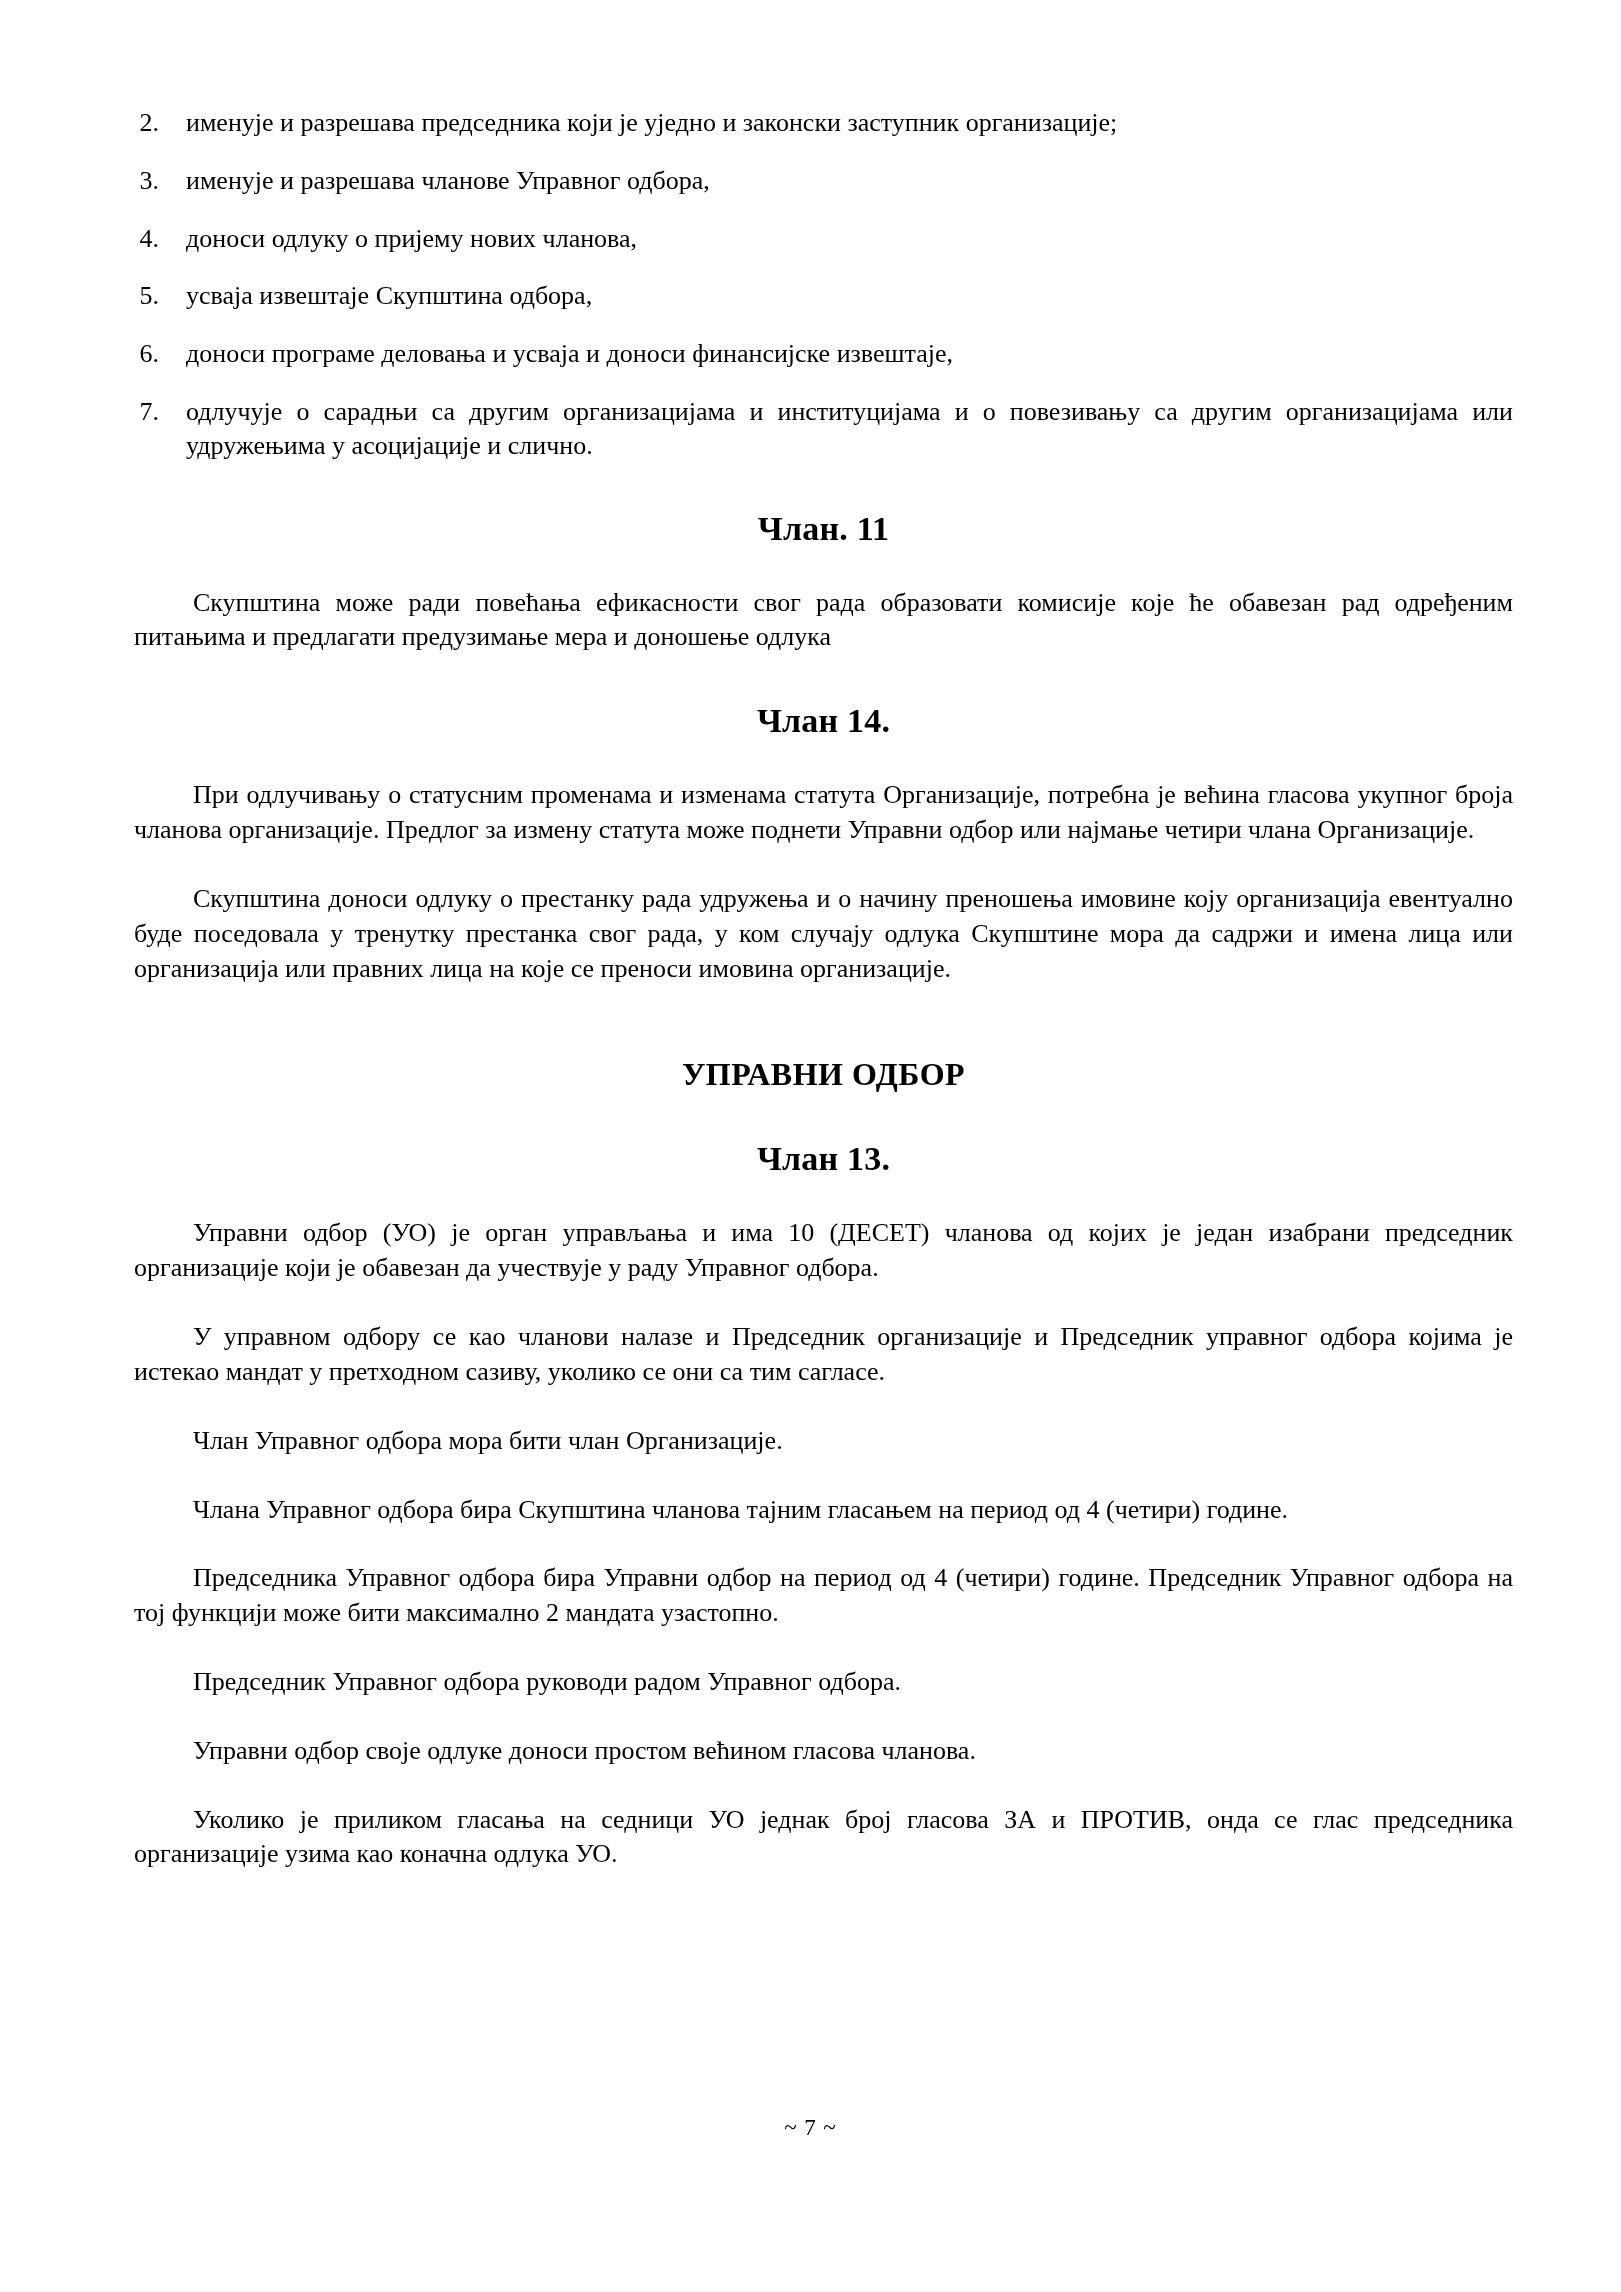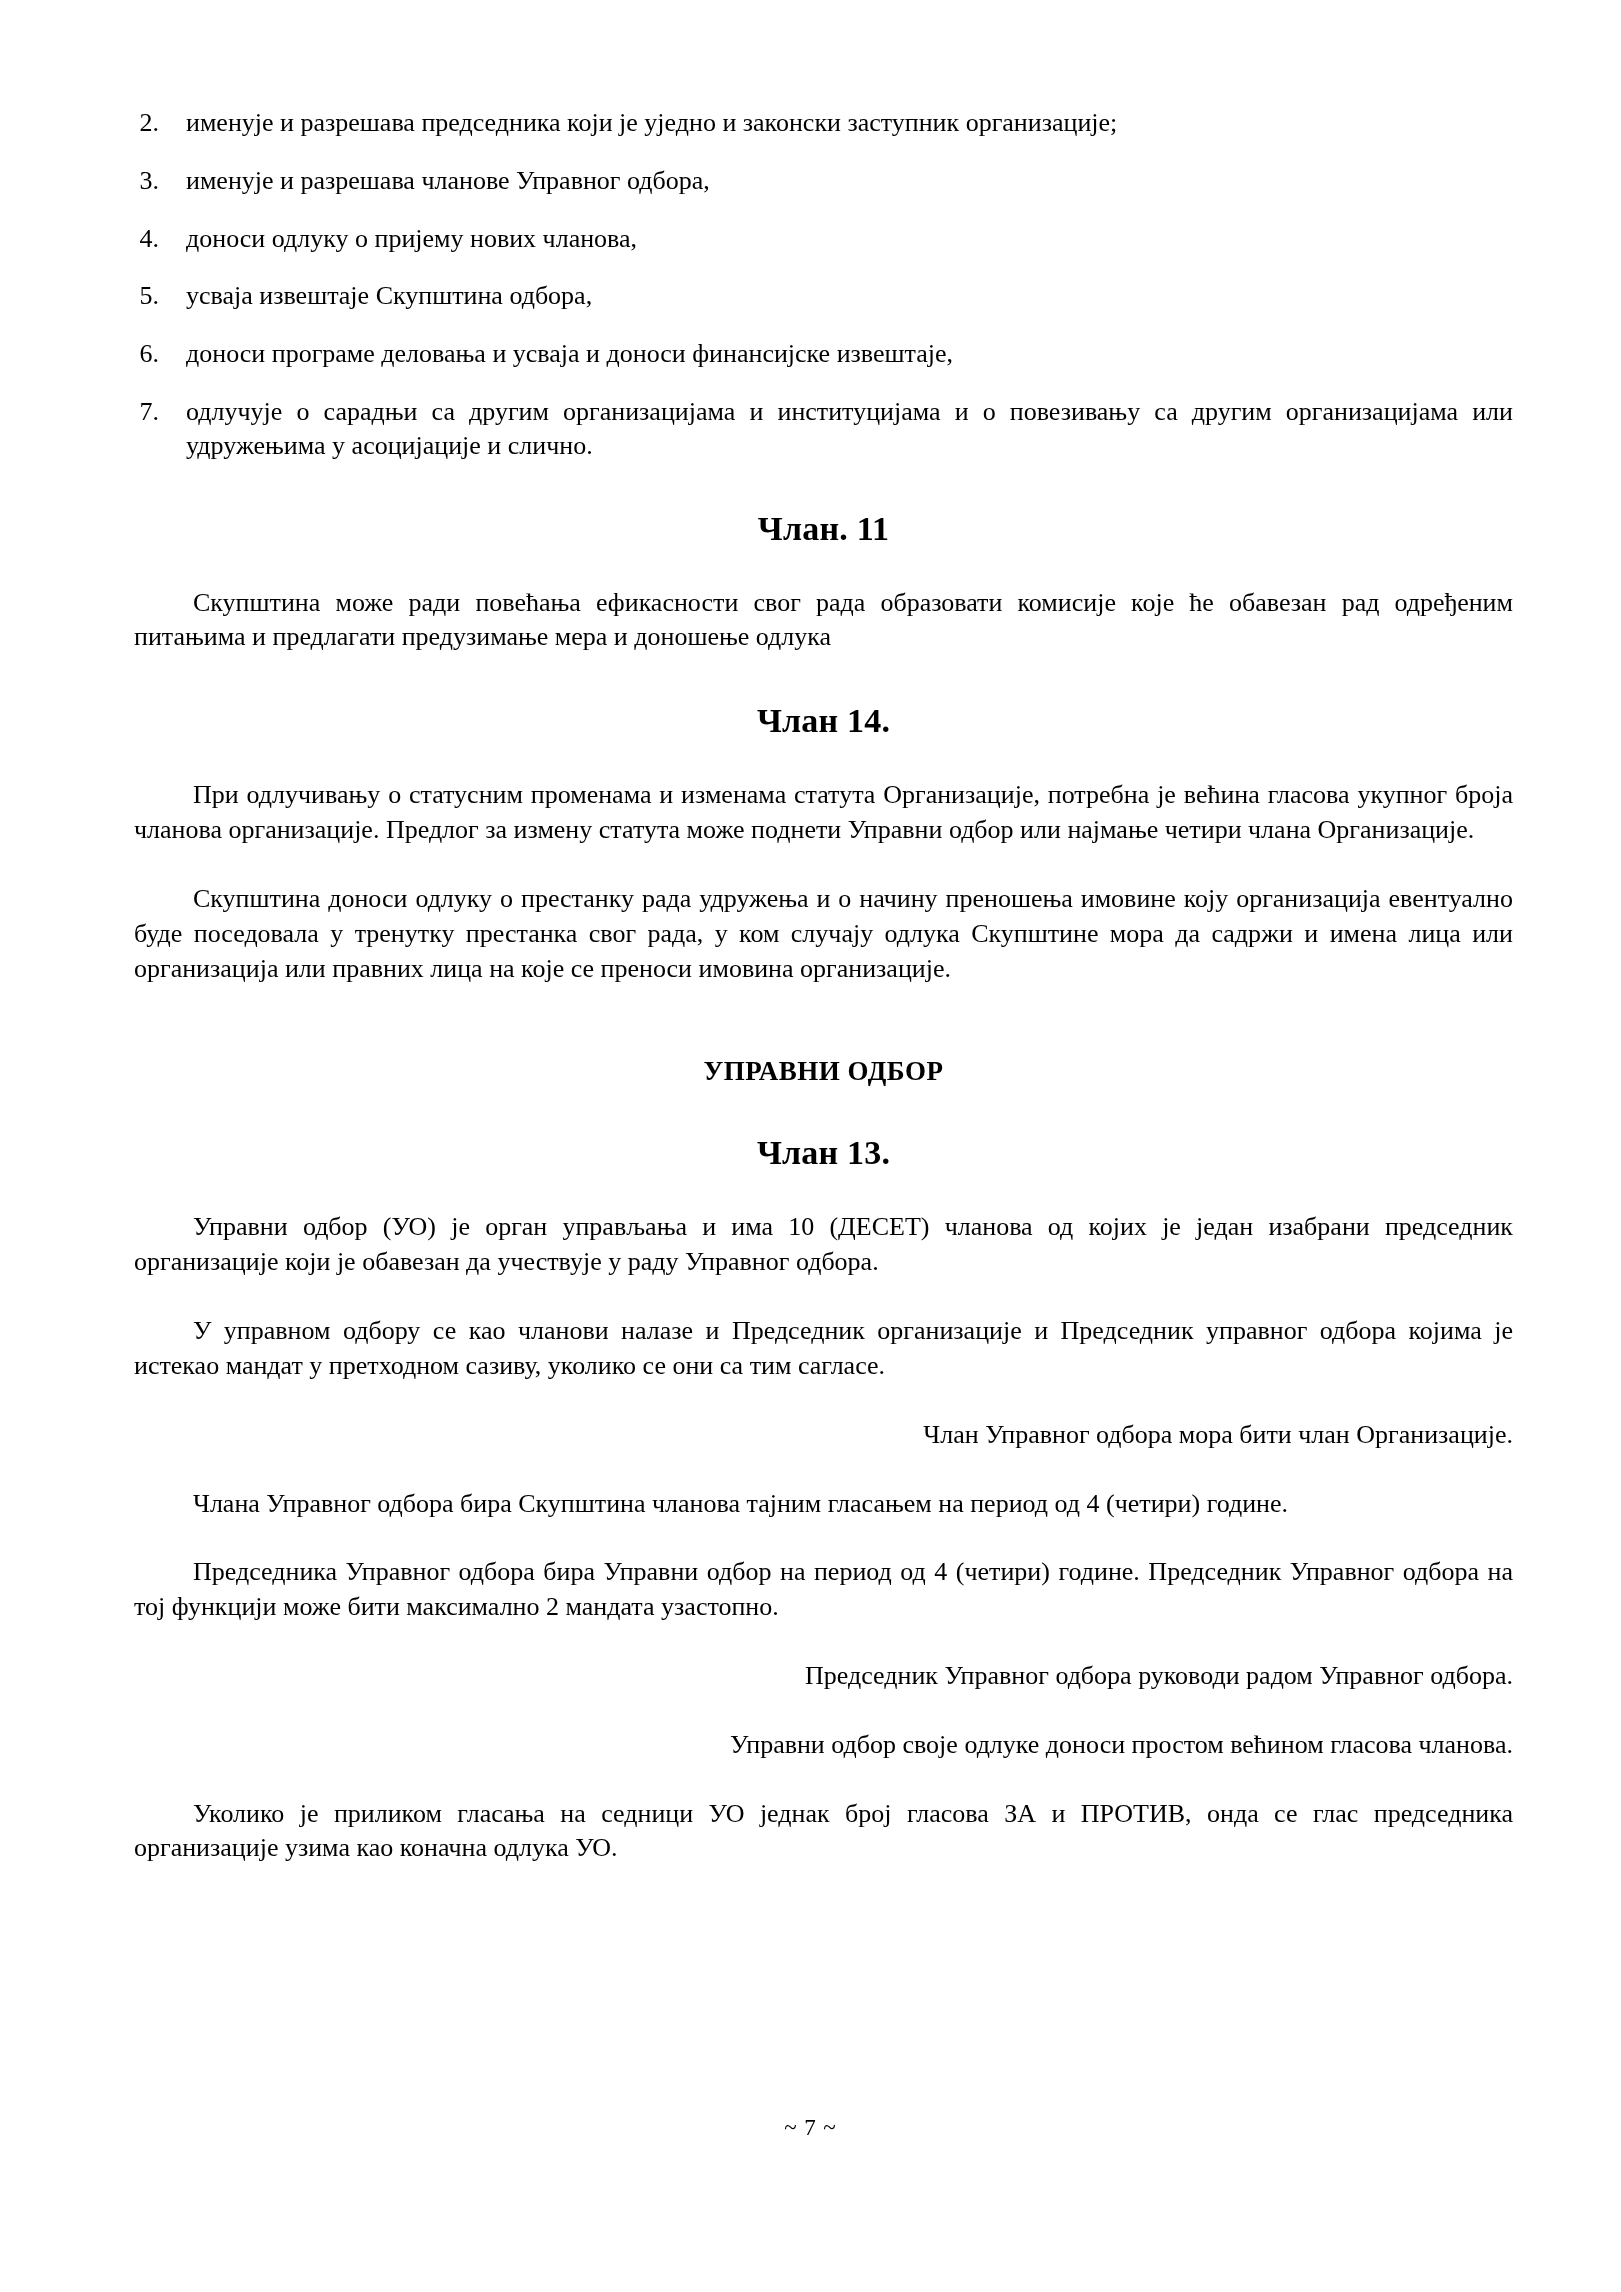--- a/index.html
+++ b/index.html
@@ -65,41 +65,41 @@
   .article-heading {
     text-align: center;
     font-weight: bold;
     font-size: 34px;
     margin: 47px 0 0 0;
     letter-spacing: 0.2px;
   }
   .section-heading {
     text-align: center;
     font-weight: bold;
-    font-size: 27px;
+    font-size: 32px;
     margin: 70px 0 0 0;
     letter-spacing: 0.5px;
   }
 
   
   p.body {
     font-size: 26px;
     line-height: 1.34;
     text-align: justify;
     text-justify: inter-word;
     margin: 34px 0 0 0;
     text-indent: 59px;
     hyphens: none;
   }
   p.body.after-heading {
     margin-top: 38px;
   }
   
   p.body.single {
-    text-align: right;
+    text-align: left;
   }
 
   
   .footer {
     position: absolute;
     left: 0;
     right: 0;
     top: 2115px;
     text-align: center;
     font-size: 23px;

